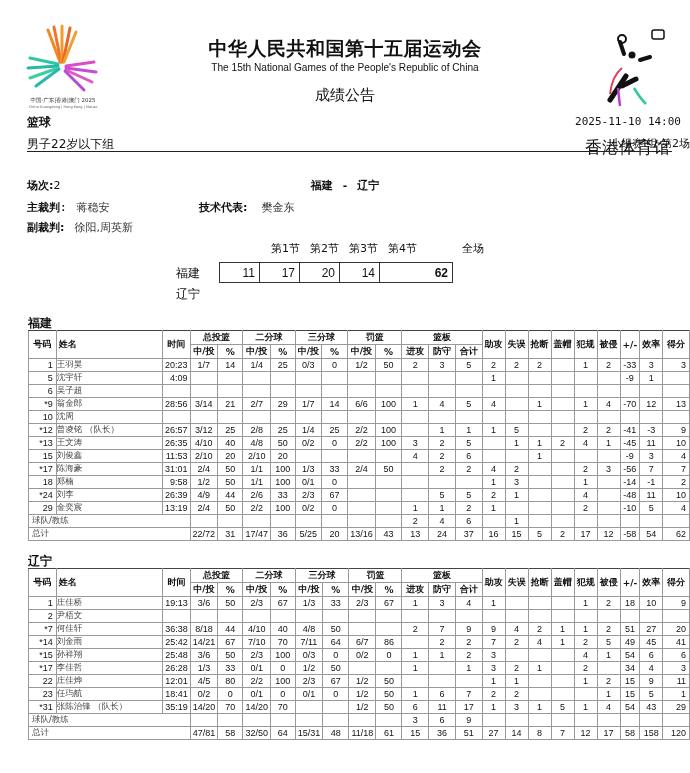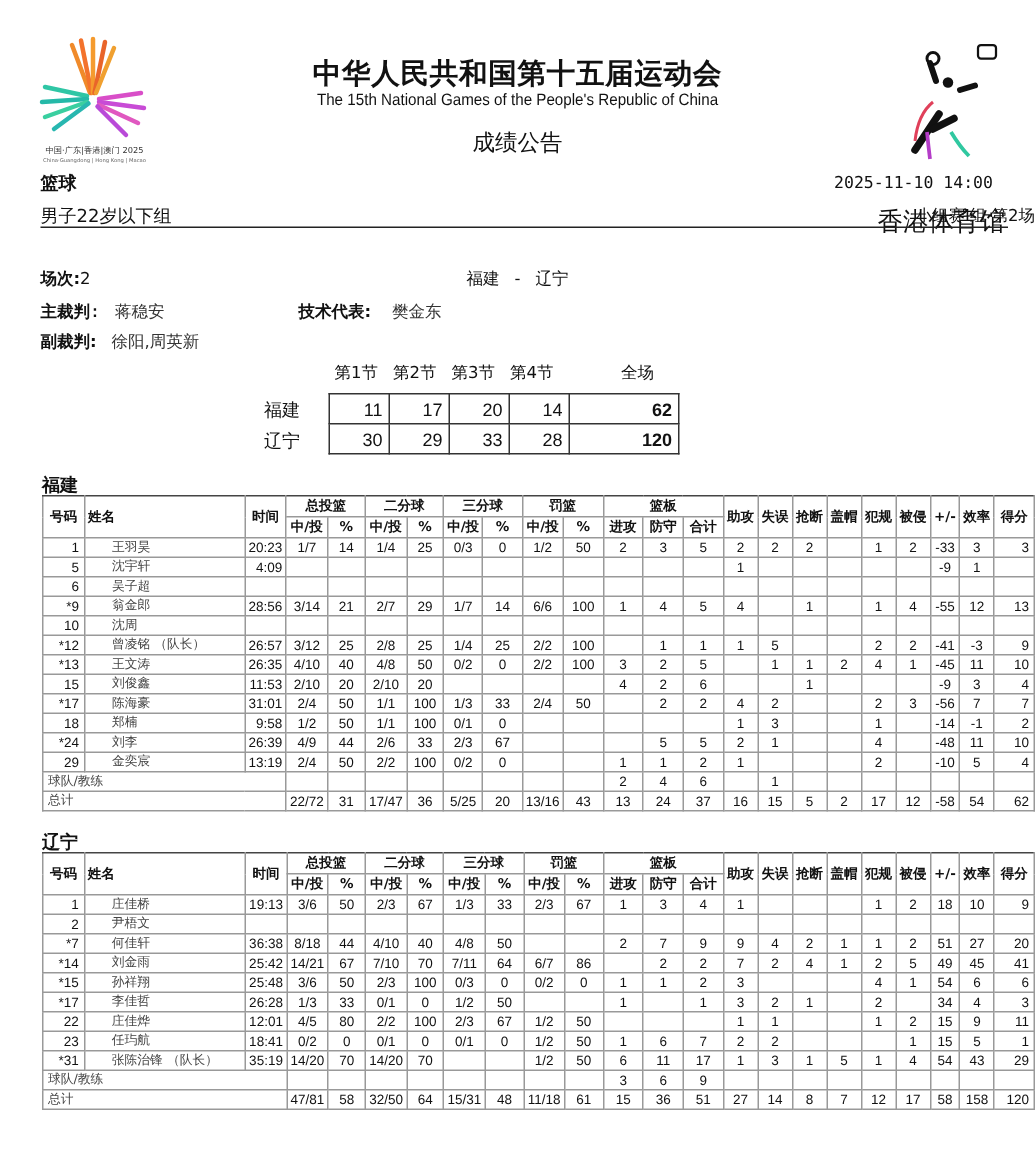--- a/index.html
+++ b/index.html
@@ -5,53 +5,53 @@
   * { box-sizing: border-box; margin: 0; padding: 0; }
   html, body { width: 690px; height: 773px; background: #fff; overflow: hidden; }
   body { position: relative; font-family: "DejaVu Sans", sans-serif; color: #111; }
   .abs { position: absolute; }
   .logo-left { left: 22px; top: 22px; width: 82px; height: 88px; }
   .logo-right { left: 602px; top: 24px; width: 72px; height: 84px; }
   .title-cn { left: 0; width: 690px; top: 36px; text-align: center; font-size: 19px; font-weight: bold; letter-spacing: 0.5px; }
   .title-en { left: 0; width: 690px; top: 61px; text-align: center; font-family: "Liberation Sans", sans-serif; font-size: 11px; transform: scaleX(0.92); }
   .announce { left: 0; width: 690px; top: 86px; text-align: center; font-size: 15px; }
   .sport { left: 27px; top: 114px; font-size: 12px; font-weight: bold; }
-  .datetime { right: 28px; top: 115px; font-family: "DejaVu Sans Mono", monospace; font-size: 11px; }
+  .datetime { right: 9px; top: 115px; font-family: "DejaVu Sans Mono", monospace; font-size: 11px; }
   .group { left: 27px; top: 136px; font-size: 12px; }
   .round { left: 0; width: 690px; text-align: right; top: 136px; font-size: 11px; }
   .venue { right: 20px; top: 136px; font-size: 17px; }
   .hr { left: 27px; width: 645px; top: 151px; height: 0; border-top: 1.5px solid #222; }
 
   .info { font-size: 11px; }
   .info .lbl { font-weight: bold; }
   .info .val { color: #333; }
   .match-no { left: 27px; top: 178px; }
-  .matchup { left: 0; width: 690px; text-align: center; top: 178px; font-size: 11px; font-weight: normal; }
+  .matchup { left: 0; width: 690px; text-align: center; top: 178px; font-size: 11px; font-weight: bold; }
   .matchup .sep { display: inline-block; margin: 0 10px; }
   .ref1 { left: 27px; top: 200px; font-family: Liberation Mono, monospace; }
   .ref1 .val { margin-left: 10px; }
   .tech { left: 199px; top: 200px; }
   .tech .val { margin-left: 14px; }
   .ref2 { left: 27px; top: 220px; }
   .ref2 .val { margin-left: 10px; }
 
-  .qhead { top: 241px; font-size: 11px; }
+  .qhead { top: 241px; font-size: 11px; margin-left: 48px; }
   .score-table { position: absolute; left: 219px; top: 262px; border-collapse: collapse; font-family: "Liberation Sans", sans-serif; font-size: 12px; }
   .score-table td { border: 1px solid #333; height: 20px; text-align: right; padding-right: 4px; }
   .score-table td.q { width: 30px; }
   .score-table td.tot { width: 56px; font-weight: bold; }
   .score-lbl { left: 176px; font-size: 12px; }
 
   .team-title { left: 28px; font-size: 12px; font-weight: bold; }
   table.box { position: absolute; left: 28px; border-collapse: collapse; font-family: "Liberation Sans", sans-serif; font-size: 9px; table-layout: fixed; }
   table.box th, table.box td { border: 1px solid #999; height: 12.2px; padding: 0 2px; white-space: nowrap; overflow: hidden; }
   table.box th { font-weight: bold; font-size: 9px; text-align: center; font-family: "DejaVu Sans", sans-serif; }
   table.box td { text-align: center; }
   table.box td.num { text-align: right; padding-right: 3px; }
-  table.box td.name { text-align: left; padding-left: 18px; font-family: "DejaVu Sans", sans-serif; color: #444; font-size: 8.5px; }
+  table.box td.name { text-align: left; padding-left: 0; font-family: "DejaVu Sans", sans-serif; color: #444; font-size: 8.5px; }
   table.box td.time { text-align: right; padding-right: 2px; }
   table.box td.pts { text-align: right; padding-right: 3px; }
   table.box tr.thick td { border-top: 1.5px solid #222; }
   table.box td.span { text-align: left; padding-left: 3px; font-family: "DejaVu Sans", sans-serif; color: #444; font-size: 8.5px; }
   table.box thead tr:first-child th { border-top: 1px solid #444; }
 </style>
 </head>
 <body>
 
 <div class="abs logo-left">
@@ -125,27 +125,20 @@
 <div class="abs score-lbl" style="top:286px">辽宁</div>
 <table class="score-table">
   <tbody>
       <tr>
     <td class="q" style="width:40px">11</td>
     <td class="q" style="width:40px">17</td>
     <td class="q" style="width:40px">20</td>
     <td class="q" style="width:40px">14</td>
     <td class="tot" style="width:73px">62</td>
   </tr>
-  <tr>
-    <td class="q">30</td>
-    <td class="q">29</td>
-    <td class="q">33</td>
-    <td class="q">28</td>
-    <td class="tot">120</td>
-  </tr>
 </tbody>
   </table>
 
 <div class="abs team-title" style="top:315px">福建</div>
 <table class="box" id="box0" style="top:330px">
     <colgroup>
       <col style="width: 28px;">
       <col style="width: 109px;">
       <col style="width: 27px;">
       <col style="width: 25px;">
@@ -293,21 +286,21 @@
         <td class="">100</td>
         <td class="">1</td>
         <td class="">4</td>
         <td class="">5</td>
         <td class="">4</td>
         <td class=""></td>
         <td class="">1</td>
         <td class=""></td>
         <td class="">1</td>
         <td class="">4</td>
-        <td class="">-55</td>
+        <td class="">-70</td>
         <td class="">12</td>
         <td class="pts">13</td>
       </tr>
       <tr class="thick">
         <td class="num">10</td>
         <td class="name">沈周</td>
         <td class="time"></td>
         <td class=""></td>
         <td class=""></td>
         <td class=""></td>

